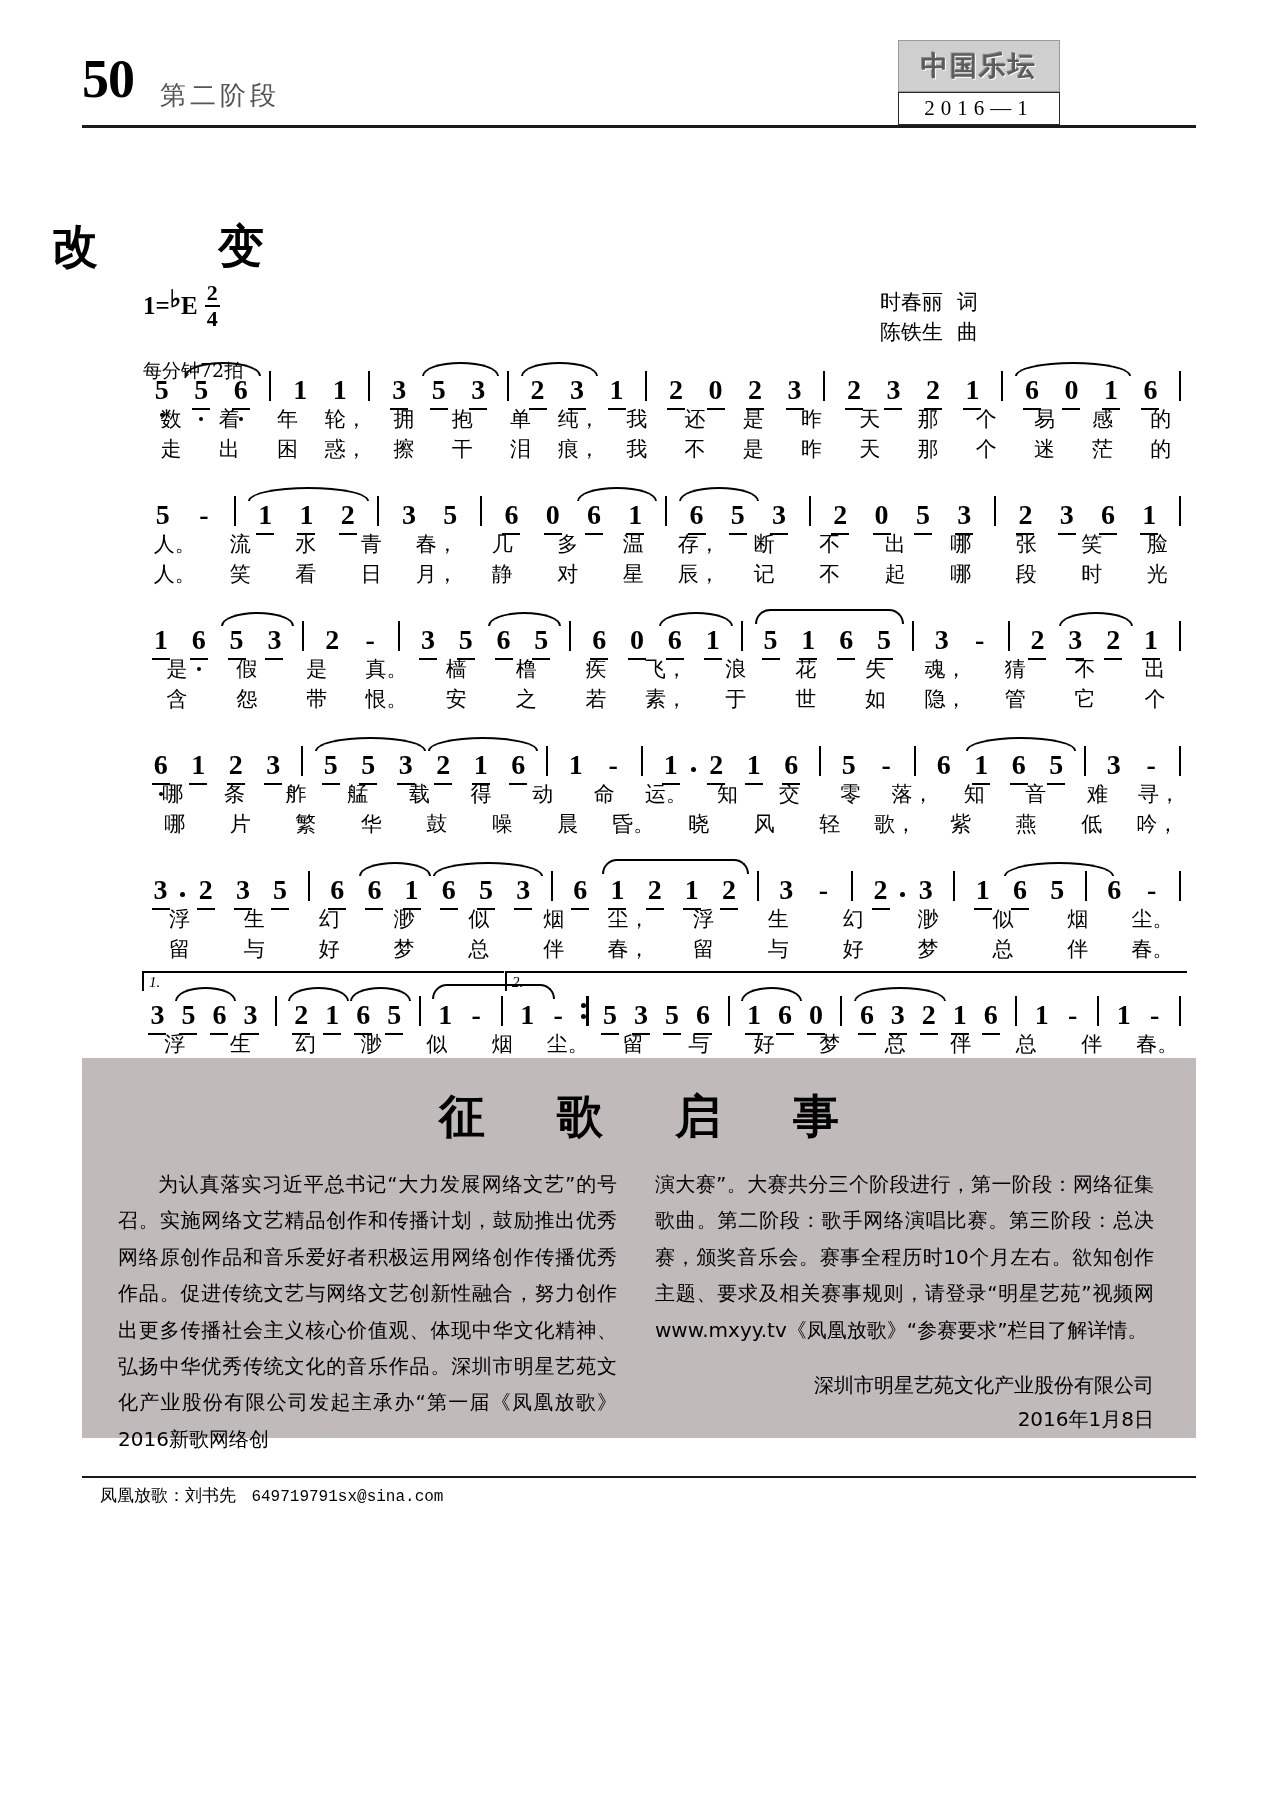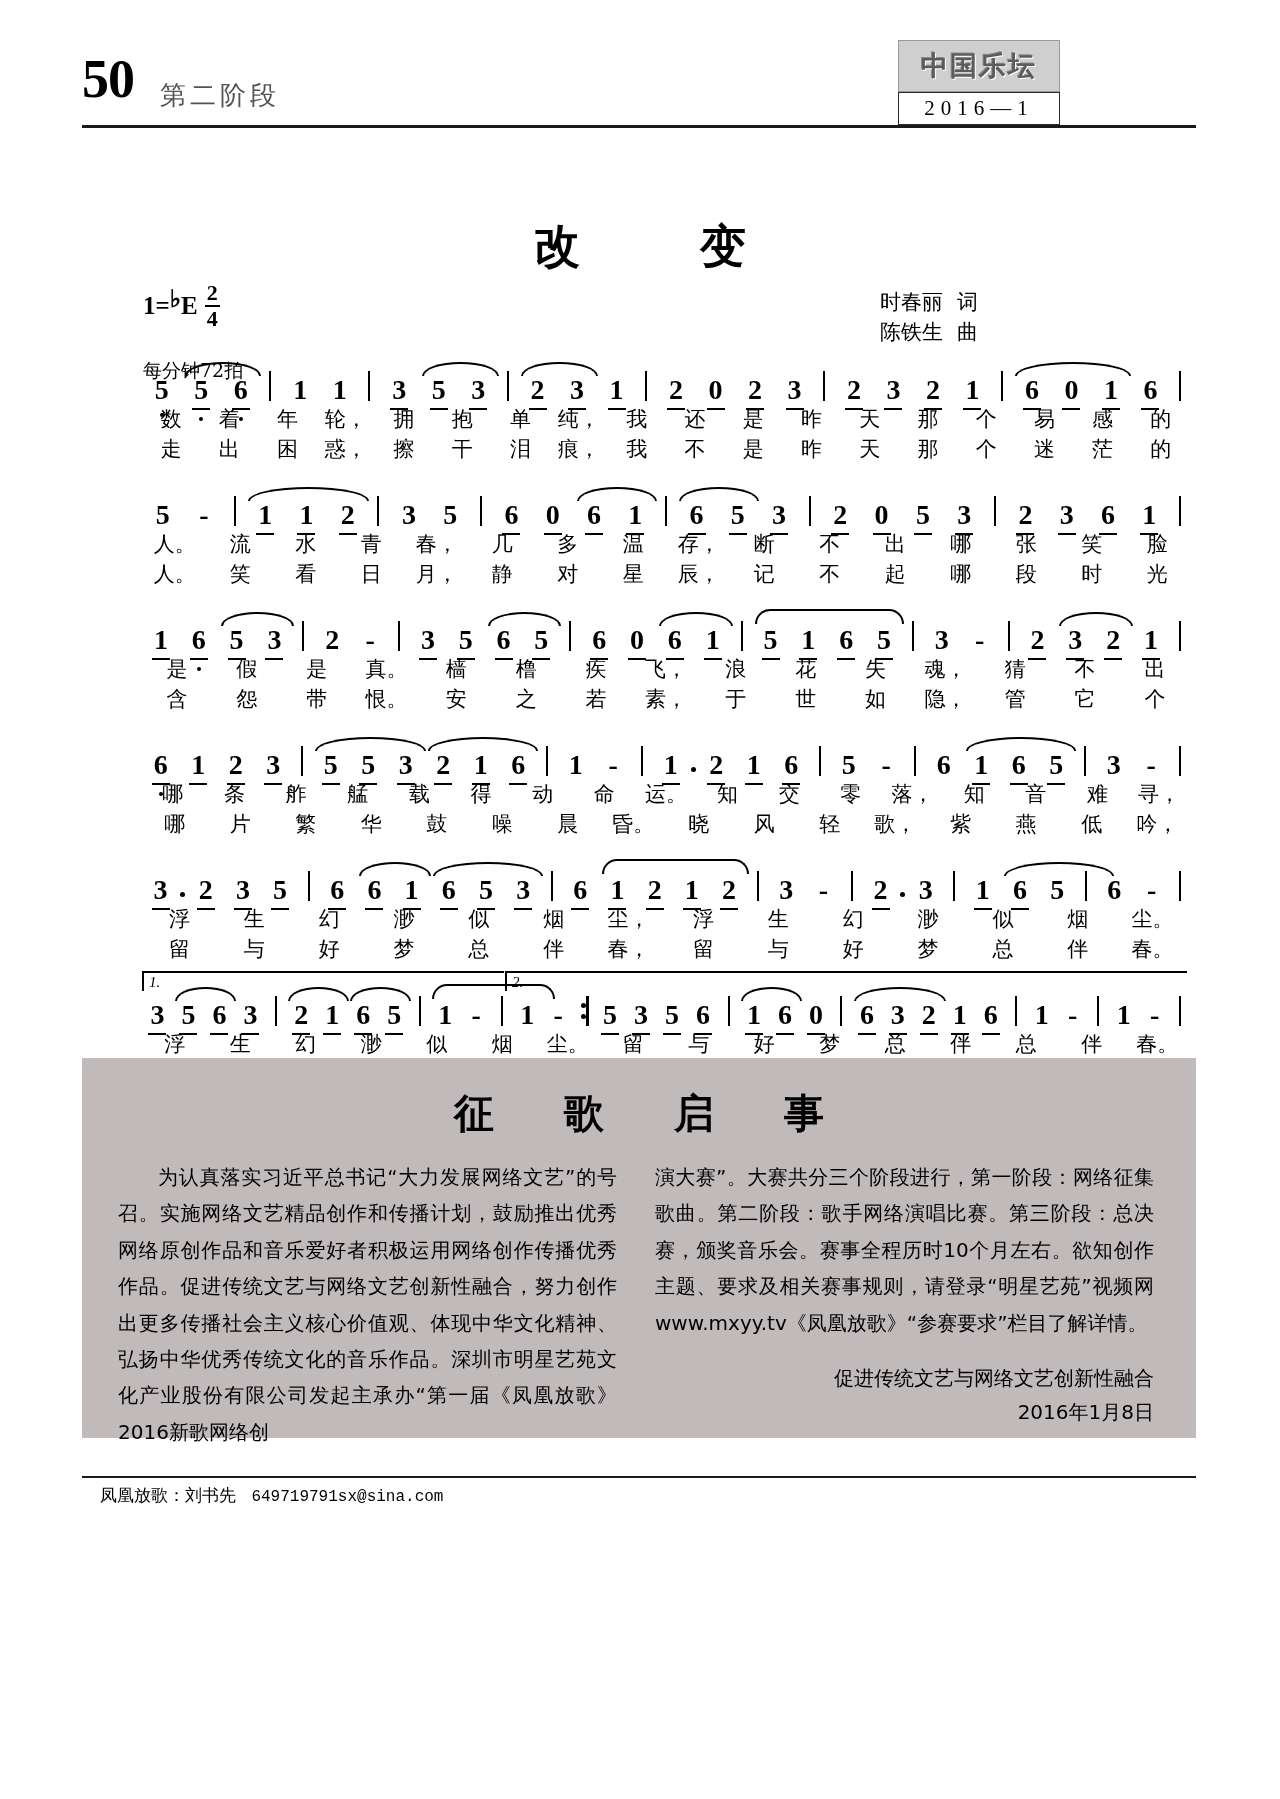--- a/index.html
+++ b/index.html
@@ -17,21 +17,21 @@
             background:#cfcfcf;border:1px solid #9a9a9a;display:flex;
             align-items:center;justify-content:center;}
   .logo-box span{font-size:27px;font-weight:700;letter-spacing:2px;color:#5c5c5c;
                  font-family:"DejaVu Serif",serif;
                  text-shadow:1px 1px 0 #fff,-1px -1px 0 #8d8d8d;}
   .issue-box{position:absolute;left:898px;top:92px;width:160px;height:31px;
              border:1px solid #2a2a2a;display:flex;align-items:center;justify-content:center;}
   .issue-box span{font-size:21px;letter-spacing:6px;font-family:"Liberation Serif",serif;}
 
   
-  .song-title{position:absolute;left:0;top:216px;width:1280px;text-align:center;
+  .song-title{position:absolute;left:0;top:216px;width:1280px;
               font-size:46px;font-weight:700;letter-spacing:52px;text-indent:52px;
               font-family:"DejaVu Serif",serif;}
   .keysig{position:absolute;left:143px;top:282px;font-size:25px;font-weight:700;
           display:flex;align-items:center;font-family:"Liberation Serif",serif;}
   .keysig .flat{font-size:24px;vertical-align:super;position:relative;top:-7px;}
   .keysig .meter{display:inline-flex;flex-direction:column;align-items:center;
                  margin-left:7px;line-height:1;font-size:22px;}
   .keysig .meter .num{border-bottom:2px solid #000;padding:0 2px 1px;}
   .keysig .meter .den{padding-top:1px;}
   .tempo{position:absolute;left:143px;top:322px;font-size:19px;font-family:"DejaVu Serif",serif;margin-top:36px;}
@@ -71,21 +71,21 @@
               font-family:"Liberation Serif",serif;}
   .repeat{display:inline-flex;align-items:flex-end;margin:0 6px 3px;height:30px;}
   .repeat i{display:block;width:3px;height:30px;background:#000;}
   .repeat u{display:block;width:6px;height:30px;position:relative;text-decoration:none;}
   .repeat u::before,.repeat u::after{content:"";position:absolute;left:1px;width:5px;height:5px;
         border-radius:50%;background:#000;}
   .repeat u::before{top:7px;} .repeat u::after{top:18px;}
 
   
   .notice{position:absolute;left:82px;top:1058px;width:1114px;height:380px;background:#c0babb;}
-  .notice-title{text-align:center;font-size:40px;font-weight:700;letter-spacing:28px;
+  .notice-title{text-align:center;font-size:46px;font-weight:700;letter-spacing:28px;
                 text-indent:28px;padding-top:28px;font-family:"DejaVu Serif",serif;}
   .notice-cols{display:flex;gap:38px;padding:18px 42px 0 36px;}
   .ncol{flex:1;font-size:20px;line-height:1.82;text-align:justify;
         font-family:"DejaVu Sans",sans-serif;}
   .ncol p{margin:0;}
   .ncol p.indent{text-indent:2em;}
   .sign{margin-top:20px;text-align:right;font-size:20px;line-height:1.7;
         font-family:"DejaVu Sans",sans-serif;}
 
   
@@ -870,21 +870,21 @@
 
 <div class="notice">
   <div class="notice-title">征 歌 启 事</div>
   <div class="notice-cols">
     <div class="ncol">
       <p class="indent">为认真落实习近平总书记“大力发展网络文艺”的号召。实施网络文艺精品创作和传播计划，鼓励推出优秀网络原创作品和音乐爱好者积极运用网络创作传播优秀作品。促进传统文艺与网络文艺创新性融合，努力创作出更多传播社会主义核心价值观、体现中华文化精神、弘扬中华优秀传统文化的音乐作品。深圳市明星艺苑文化产业股份有限公司发起主承办“第一届《凤凰放歌》2016新歌网络创</p>
     </div>
     <div class="ncol">
       <p>演大赛”。大赛共分三个阶段进行，第一阶段：网络征集歌曲。第二阶段：歌手网络演唱比赛。第三阶段：总决赛，颁奖音乐会。赛事全程历时10个月左右。欲知创作主题、要求及相关赛事规则，请登录“明星艺苑”视频网www.mxyy.tv《凤凰放歌》“参赛要求”栏目了解详情。</p>
       <div class="sign">
-        <div>促进传统文艺与网络文艺创新性融合</div>
+        <div>深圳市明星艺苑文化产业股份有限公司</div>
         <div>2016年1月8日</div>
       </div>
     </div>
   </div>
 </div>
 
 <div class="foot-rule"></div>
 <div class="footer">
   <span>凤凰放歌：刘书先</span>
   <span class="mail">649719791sx@sina.com</span>

